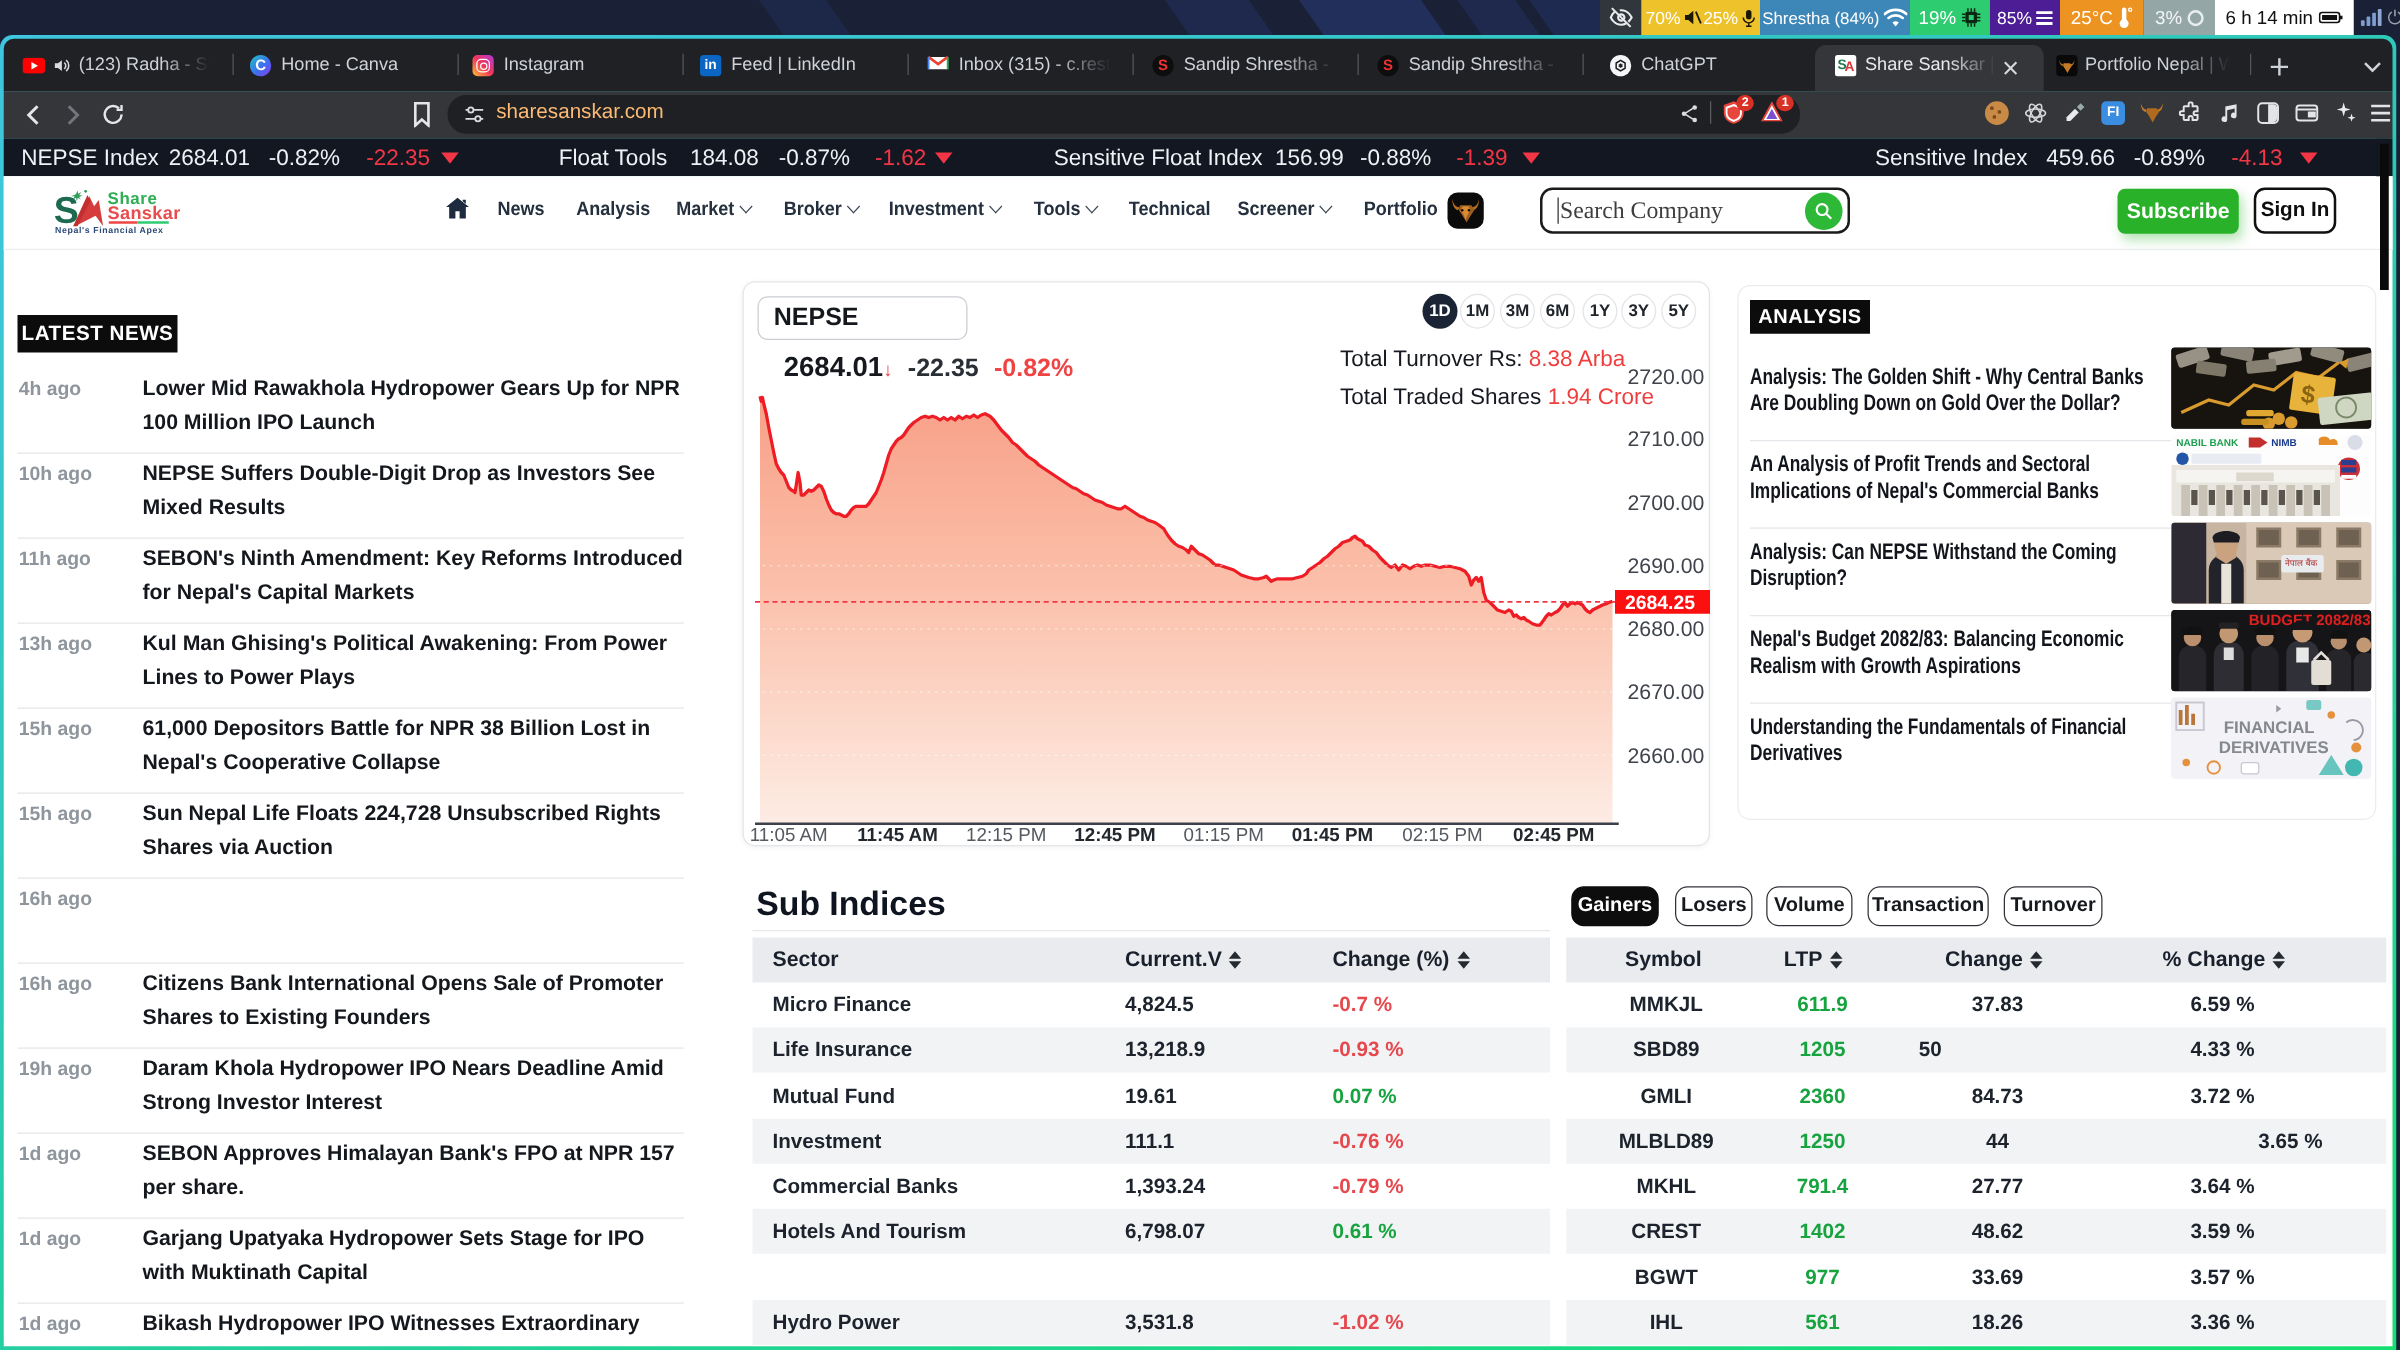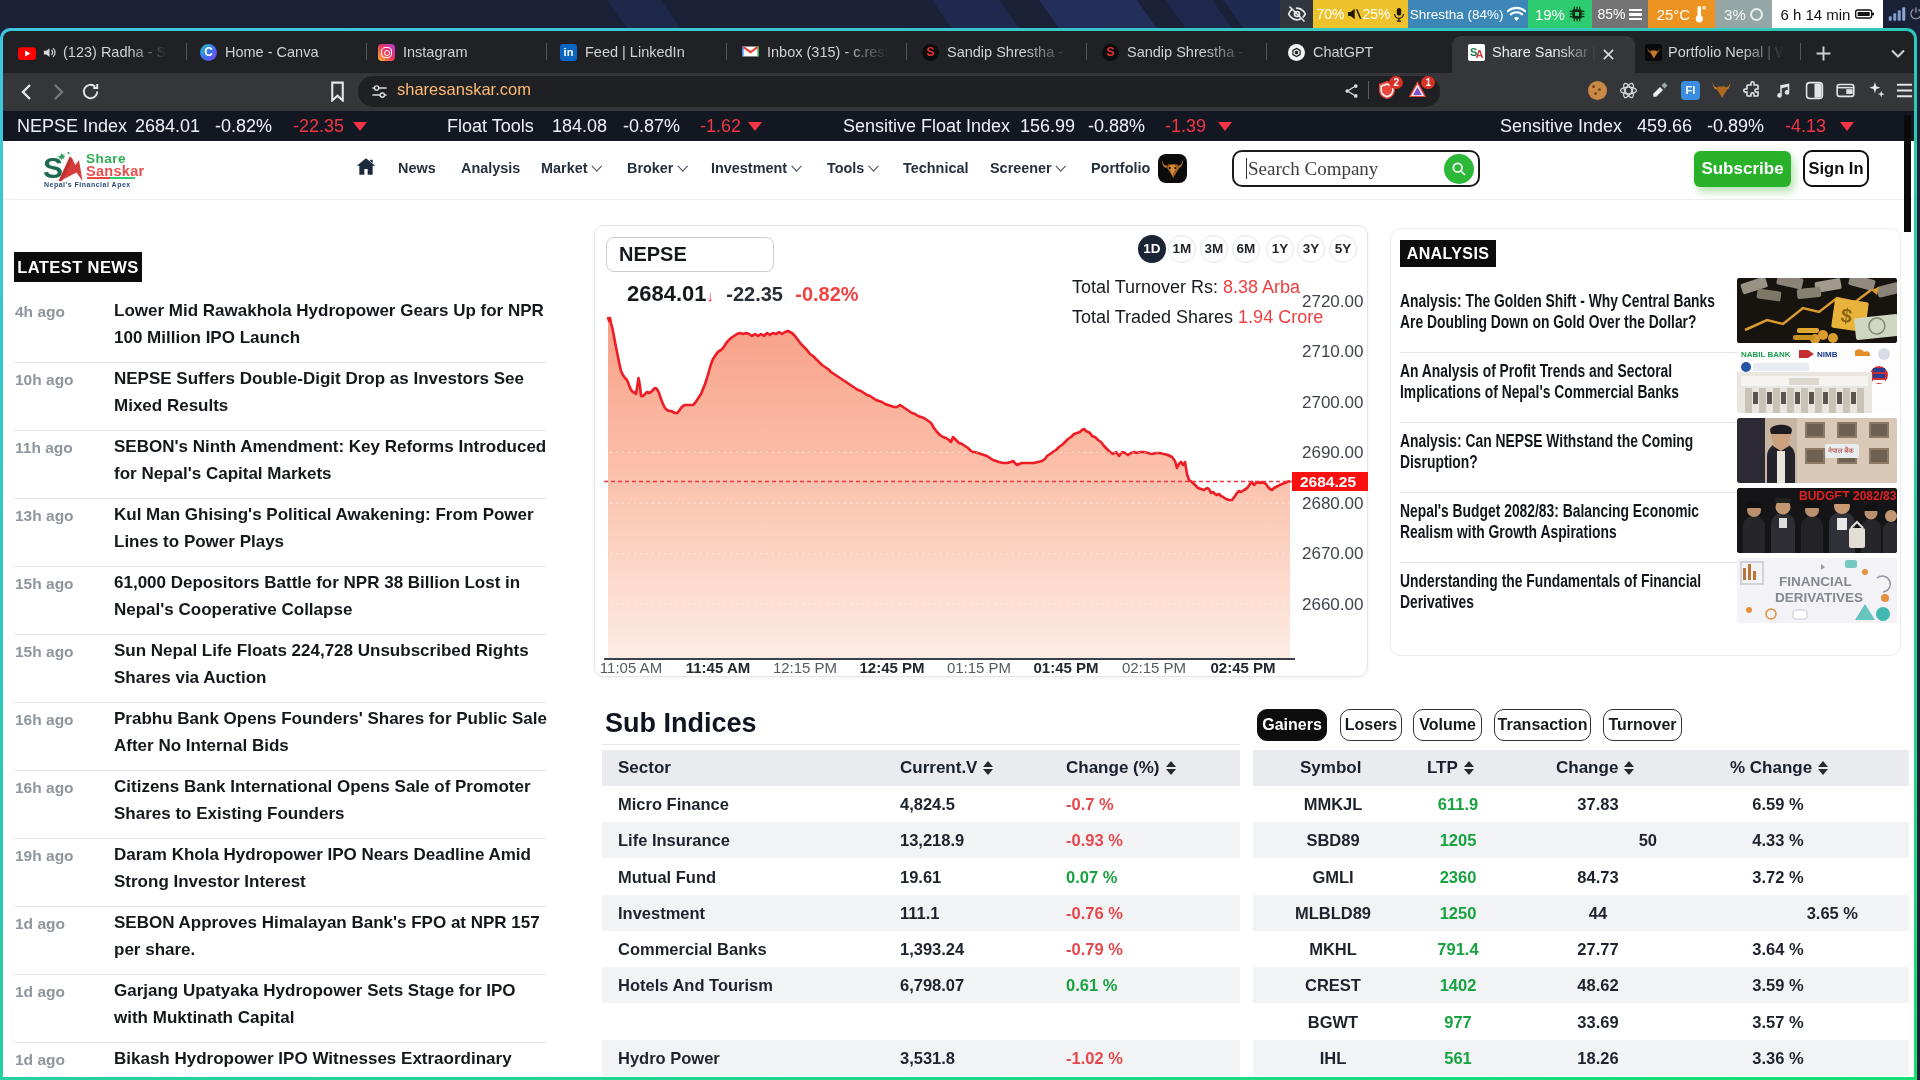--- a/index.html
+++ b/index.html
@@ -78,21 +78,21 @@
       </svg></div>
   <div class="sb" style="background:#3d87b8; width:120px; font-size:13.5px;">Shrestha (84%)&nbsp;<svg width="19" height="16" viewBox="0 0 24 20">
         <path d="M12 19l3.2-4a5.2 5.2 0 0 0-6.4 0z" fill="#fff"></path>
         <path d="M4.8 10.5a11 11 0 0 1 14.4 0M1 6.5a16.5 16.5 0 0 1 22 0" stroke="#fff" stroke-width="2.6" fill="none" stroke-linecap="round"></path>
       </svg></div>
   <div class="sb" style="background:#2ecc71; width:64px;">19%&nbsp;<svg width="16" height="16" viewBox="0 0 24 24">
         <rect x="5" y="5" width="14" height="14" rx="2" fill="#0a2912"></rect>
         <rect x="9" y="9" width="6" height="6" fill="#2ecc71"></rect>
         <path d="M8 1v4M12 1v4M16 1v4M8 19v4M12 19v4M16 19v4M1 8h4M1 12h4M1 16h4M19 8h4M19 12h4M19 16h4" stroke="#0a2912" stroke-width="1.8"></path>
       </svg></div>
-  <div class="sb" style="background:#737373; width:56px; font-size:14px;">85%&nbsp;<span style="display:inline-block;width:13px;height:11px;background:repeating-linear-gradient(#fff 0 2px,transparent 2px 4.5px);"></span></div>
+  <div class="sb" style="background:#4c1d95; width:56px; font-size:14px;">85%&nbsp;<span style="display:inline-block;width:13px;height:11px;background:repeating-linear-gradient(#fff 0 2px,transparent 2px 4.5px);"></span></div>
   <div class="sb" style="background:#ec9322; width:67px;">25°C&nbsp;<svg width="12" height="18" viewBox="0 0 16 26">
         <circle cx="7" cy="20" r="5.2" fill="#fff"></circle>
         <rect x="4.4" y="1.5" width="5.2" height="16" rx="2.6" fill="#fff"></rect>
         <circle cx="14" cy="4" r="1.8" fill="none" stroke="#fff" stroke-width="1.6"></circle>
       </svg></div>
   <div class="sb" style="background:#95a6a6; width:57px; color:#f2f6f6;">3%&nbsp;<span style="display:inline-block;width:13px;height:13px;border:2px solid #e8eef0;border-radius:50%;"></span></div>
   <div class="sb" style="background:#ffffff; color:#111; width:111px;">6 h 14 min&nbsp;<svg width="20" height="12" viewBox="0 0 30 16" fill="none" stroke="#111" stroke-width="2">
         <rect x="1" y="2" width="24" height="12" rx="3"></rect>
         <rect x="4" y="5" width="18" height="6" fill="#111" stroke="none"></rect>
         <path d="M27 6v4" stroke-width="3"></path>
@@ -430,21 +430,20 @@
   <div class="ntime" style="top:507px;">13h ago</div>
   <div class="ntitle" style="top:502px;">Kul Man Ghising's Political Awakening: From Power Lines to Power Plays</div>
   <div class="nsep" style="top:566px;"></div>
   <div class="ntime" style="top:575px;">15h ago</div>
   <div class="ntitle" style="top:570px;">61,000 Depositors Battle for NPR 38 Billion Lost in Nepal's Cooperative Collapse</div>
   <div class="nsep" style="top:634px;"></div>
   <div class="ntime" style="top:643px;">15h ago</div>
   <div class="ntitle" style="top:638px;">Sun Nepal Life Floats 224,728 Unsubscribed Rights Shares via Auction</div>
   <div class="nsep" style="top:702px;"></div>
   <div class="ntime" style="top:711px;">16h ago</div>
-  <div class="ntitle" style="top:706px;">Prabhu Bank Opens Founders' Shares for Public Sale After No Internal Bids</div>
   <div class="nsep" style="top:770px;"></div>
   <div class="ntime" style="top:779px;">16h ago</div>
   <div class="ntitle" style="top:774px;">Citizens Bank International Opens Sale of Promoter Shares to Existing Founders</div>
   <div class="nsep" style="top:838px;"></div>
   <div class="ntime" style="top:847px;">19h ago</div>
   <div class="ntitle" style="top:842px;">Daram Khola Hydropower IPO Nears Deadline Amid Strong Investor Interest</div>
   <div class="nsep" style="top:906px;"></div>
   <div class="ntime" style="top:915px;">1d ago</div>
   <div class="ntitle" style="top:910px;">SEBON Approves Himalayan Bank's FPO at NPR 157 per share.</div>
   <div class="nsep" style="top:974px;"></div>
@@ -673,21 +672,21 @@
   <div class="abs th" style="left:1730px; top:758px;">% Change<span class="sort" style="top:2px;"></span></div>
   <div class="trow" style="left:1253px; top:786px; width:656px; ">
     <span class="cell" style="left:0; width:160px; text-align:center;">MMKJL</span>
     <span class="cell green" style="left:140px; width:130px; text-align:center;">611.9</span>
     <span class="cell" style="left:270px; width:150px; text-align:center;">37.83</span>
     <span class="cell" style="left:445px; width:160px; text-align:center;">6.59 %</span>
   </div>
   <div class="trow" style="left:1253px; top:822.25px; width:656px; background:#f2f3f5;">
     <span class="cell" style="left:0; width:160px; text-align:center;">SBD89</span>
     <span class="cell green" style="left:140px; width:130px; text-align:center;">1205</span>
-    <span class="cell" style="left:254px; width:150px; text-align:right;">50</span>
+    <span class="cell" style="left:282px; width:150px; text-align:left;">50</span>
     <span class="cell" style="left:445px; width:160px; text-align:center;">4.33 %</span>
   </div>
   <div class="trow" style="left:1253px; top:858.5px; width:656px; ">
     <span class="cell" style="left:0; width:160px; text-align:center;">GMLI</span>
     <span class="cell green" style="left:140px; width:130px; text-align:center;">2360</span>
     <span class="cell" style="left:270px; width:150px; text-align:center;">84.73</span>
     <span class="cell" style="left:445px; width:160px; text-align:center;">3.72 %</span>
   </div>
   <div class="trow" style="left:1253px; top:894.75px; width:656px; background:#f2f3f5;">
     <span class="cell" style="left:0; width:160px; text-align:center;">MLBLD89</span>

